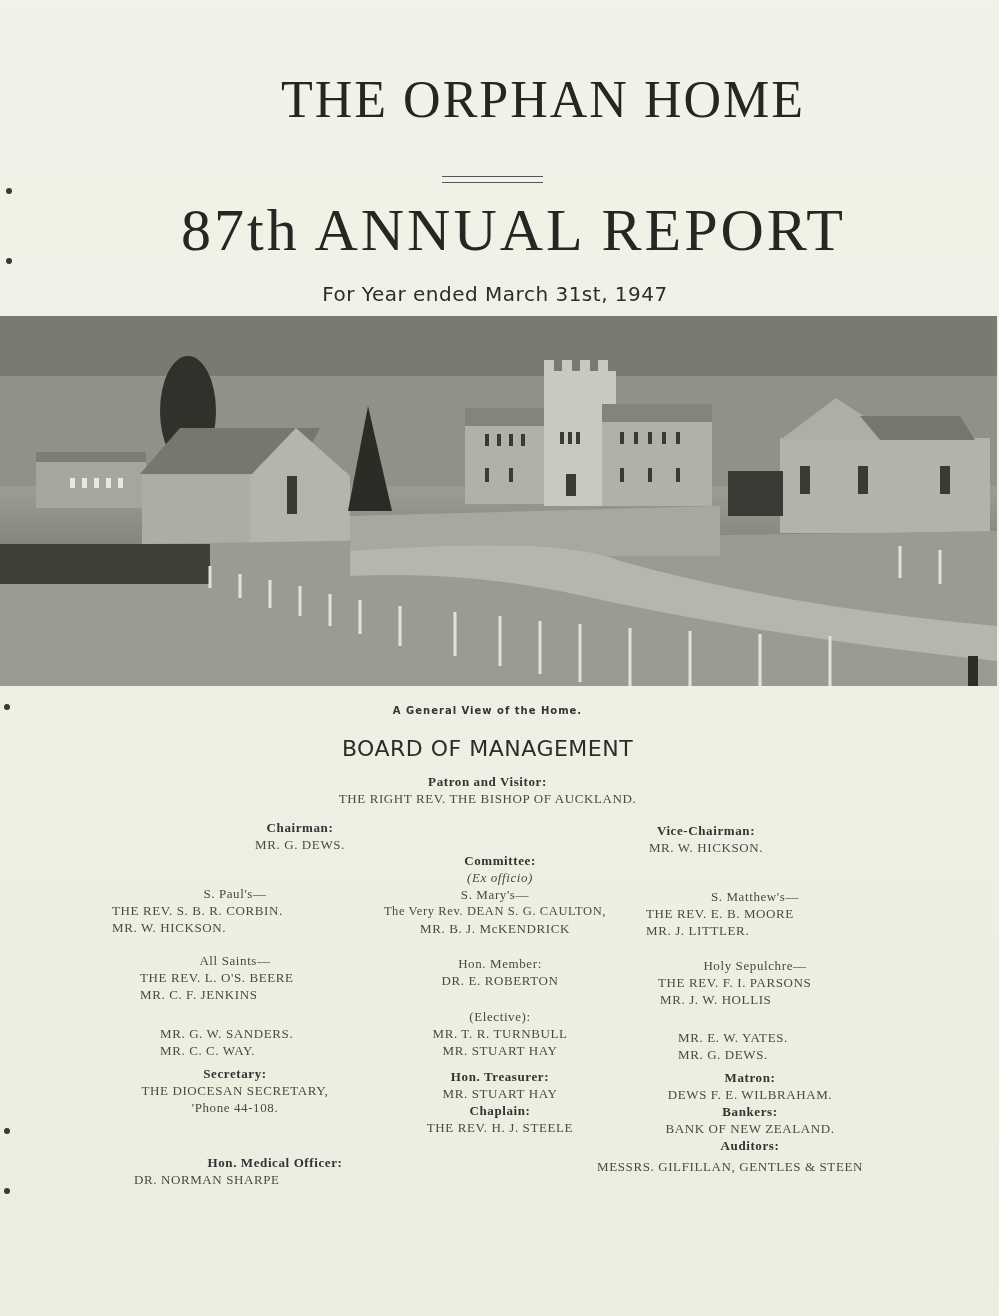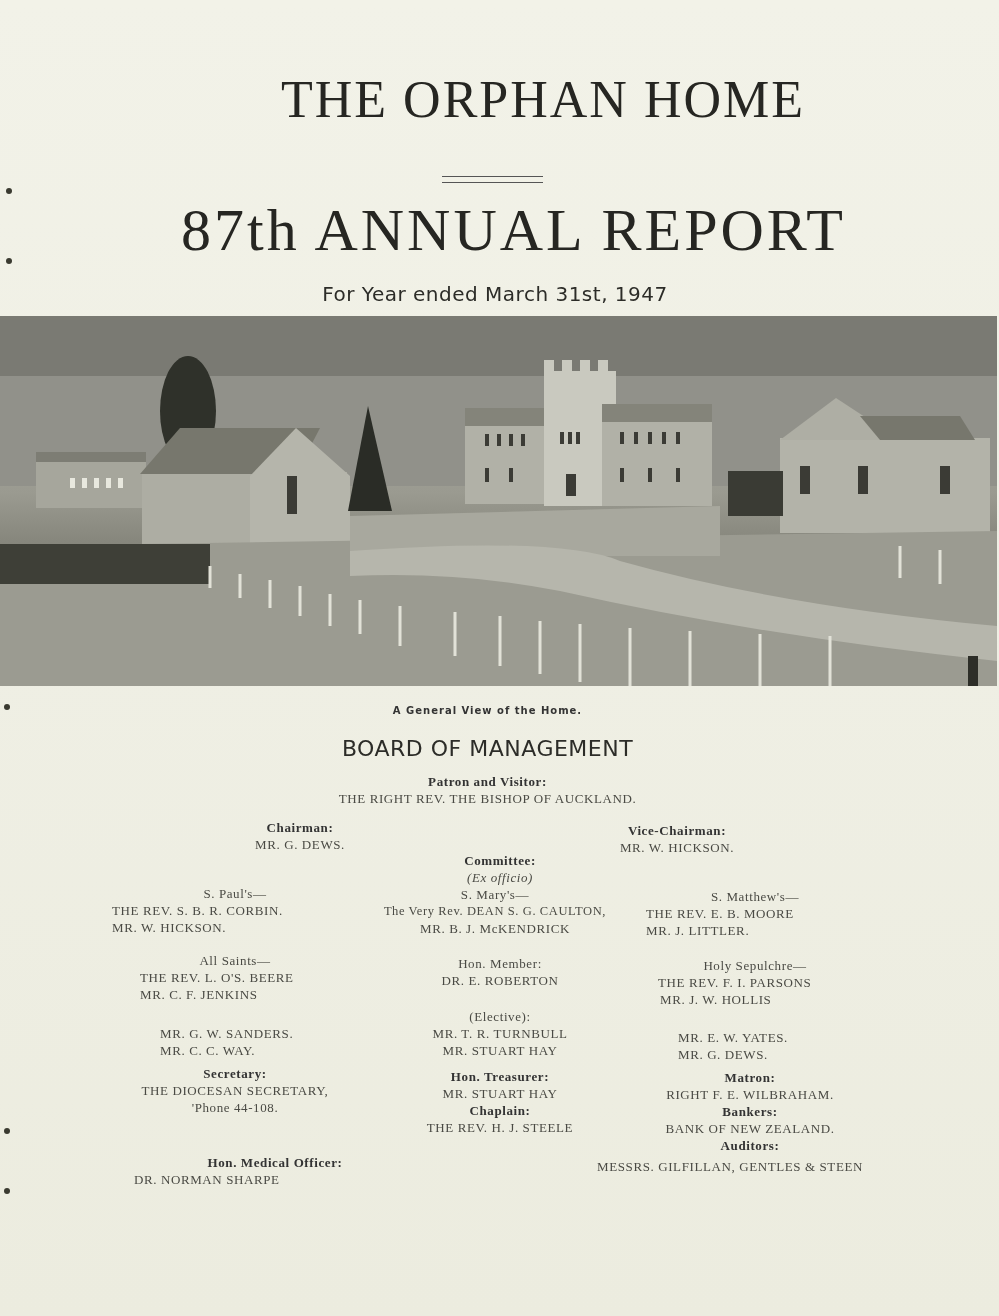--- a/index.html
+++ b/index.html
@@ -175,21 +175,21 @@
   <div class="t" style="left:0;width:975px;top:773px">
     <div class="h">Patron and Visitor:</div>
     <div class="n">THE RIGHT REV. THE BISHOP OF AUCKLAND.</div>
   </div>
 
   <div class="t" style="left:200px;width:200px;top:819px">
     <div class="h">Chairman:</div>
     <div class="n">MR. G. DEWS.</div>
   </div>
 
-  <div class="t" style="left:577px;width:200px;top:822px">
+  <div class="t" style="left:606px;width:200px;top:822px">
     <div class="h">Vice-Chairman:</div>
     <div class="n">MR. W. HICKSON.</div>
   </div>
 
   <div class="t" style="left:382px;width:236px;top:852px">
     <div class="h">Committee:</div>
     <div class="n it">(Ex officio)</div>
   </div>
 
   <div class="t" style="left:100px;width:270px;top:885px">
@@ -251,21 +251,21 @@
 
   <div class="t" style="left:382px;width:236px;top:1068px">
     <div class="h">Hon. Treasurer:</div>
     <div class="n">MR. STUART HAY</div>
     <div class="h">Chaplain:</div>
     <div class="n">THE REV. H. J. STEELE</div>
   </div>
 
   <div class="t" style="left:640px;width:220px;top:1069px">
     <div class="h">Matron:</div>
-    <div class="n">RIGHT F. E. WILBRAHAM.</div>
+    <div class="n">DEWS F. E. WILBRAHAM.</div>
     <div class="h">Bankers:</div>
     <div class="n">BANK OF NEW ZEALAND.</div>
     <div class="h">Auditors:</div>
   </div>
   <div class="t" style="left:570px;width:320px;top:1158px">
     <div class="n">MESSRS. GILFILLAN, GENTLES &amp; STEEN</div>
   </div>
 
   <div class="t" style="left:120px;width:270px;top:1154px">
     <div class="h" style="padding-left:40px">Hon. Medical Officer:</div>

